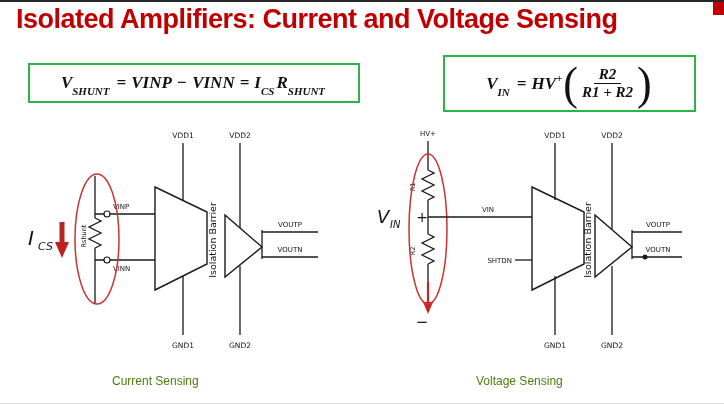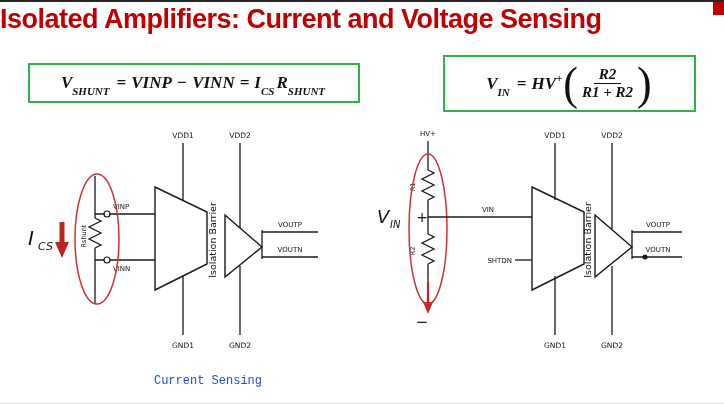--- a/index.html
+++ b/index.html
@@ -3,21 +3,21 @@
 <meta charset="utf-8">
 <style>
   html,body { margin:0; padding:0; background:#ffffff; }
   .slide {
     position:relative; width:724px; height:404px; background:#ffffff;
     overflow:hidden; box-sizing:border-box;
     border-top:2px solid #262626; border-bottom:1px solid #d9d9d9;
     font-family:"Liberation Sans", sans-serif;
   }
   .title {
-    position:absolute; left:0; top:2px; font-size:27px; font-weight:700;
+    position:absolute; left:16px; top:2px; font-size:27px; font-weight:700;
     color:#c00000; letter-spacing:-0.5px; white-space:nowrap;
   }
   .corner-square {
     position:absolute; right:0; top:0; width:11px; height:13px; background:#c00000;
   }
   .formula-box {
     position:absolute; border:2px solid #2db34a; background:#ffffff;
     display:flex; align-items:center; justify-content:center;
     font-family:"Liberation Serif", serif; font-style:italic; font-weight:600;
     color:#111111; box-sizing:border-box;
@@ -26,22 +26,22 @@
   .f2 { left:443px; top:53px; width:253px; height:57px; font-size:17px; }
   .msub { font-size:11px; font-style:italic; margin-right:2px; position:relative; top:2px;margin-top:12px; }
   .msup { font-size:11px; font-style:italic; position:relative; top:-6px; }
   .op { margin:0 5px; }
   .frac { display:inline-flex; flex-direction:column; align-items:center;
           font-size:15px; line-height:1.15; margin:0 1px; }
   .frac .num { padding:0 5px; border-bottom:1.3px solid #111; }
   .frac .den { padding:0 2px; }
   .paren { font-size:44px; font-weight:400; font-style:normal; line-height:1;
            display:inline-block; transform:scaleY(1.05); margin:0 1px; }
-  .caption { position:absolute; top:372px; width:150px; text-align:right;
-             font-size:12px; color:#1d4ed8;font-family:Liberation Mono, monospace; }
+  .caption { position:absolute; top:372px; width:150px; text-align:left;
+             font-size:12px; color:#4d7c0f; }
   .cap-left { left:112px; }
   .cap-right { left:476px; }
   .circuit { position:absolute; top:120px; }
   .circuit.left { left:0; }
   .circuit.right { left:360px; }
   svg text { font-family:"DejaVu Sans", sans-serif; fill:#111111; }
 </style>
 </head>
 <body>
 
@@ -157,14 +157,15 @@
 
     <line x1="272" y1="108" x2="272" y2="137" stroke="#1a1a1a" stroke-width="1.3"></line>
     <line x1="272" y1="110" x2="322" y2="110" stroke="#1a1a1a" stroke-width="1.3"></line>
     <text x="298" y="105" font-size="7" text-anchor="middle">VOUTP</text>
     <line x1="272" y1="135" x2="322" y2="135" stroke="#1a1a1a" stroke-width="1.3"></line>
     <text x="298" y="130" font-size="7" text-anchor="middle">VOUTN</text>
     <circle cx="285" cy="135" r="2.5" fill="#1a1a1a"></circle>
   </svg>
 
   <div class="caption cap-left">Current Sensing</div>
+  <div class="caption cap-right">Voltage Sensing</div>
 
 </div>
 
 </body></html>

